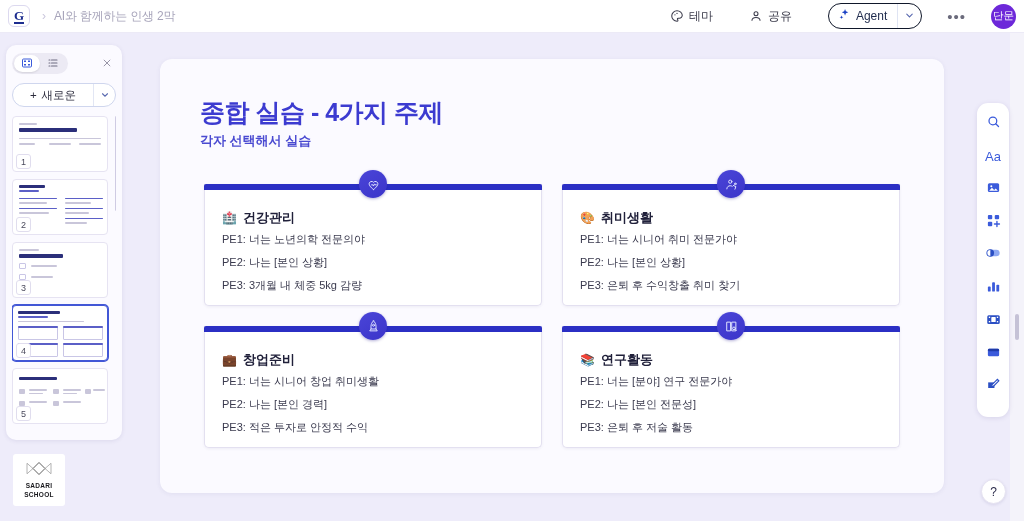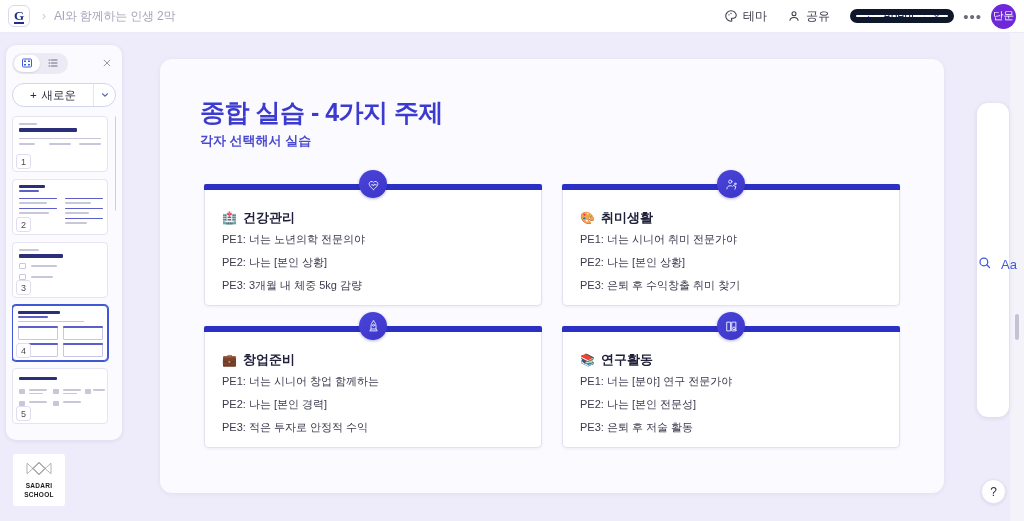--- a/index.html
+++ b/index.html
@@ -25,33 +25,33 @@
   }
   .logo-g {
     font-family: "Liberation Serif", serif;
     font-weight: bold; font-size: 13px; color: #1d2d8f;
     line-height: 1; border-bottom: 2px solid #1d2d8f; padding-bottom: 0px;
   }
   .bc-sep { color: #c9c6dc; font-size: 12px; margin: 0 8px 0 12px; }
   .bc-title { color: #a7a4ba; font-size: 12px; letter-spacing: -0.2px; }
 
   #topbar-right {
-    margin-left: auto; display: flex; align-items: center; gap: 0px;
+    margin-left: auto; display: flex; align-items: center; gap: 16px;
     padding-right: 8px;
   }
   .tb-item {
     display: flex; align-items: center; gap: 5px;
     font-size: 12px; color: #3a3a4a; padding: 5px 10px; border-radius: 14px;
     cursor: pointer;
   }
   .tb-item svg { display: block; }
 
   .agent-group {
     display: flex; 
-    border: 6px solid #0f172a; border-radius: 16px; height: 14px;
+    border: 1px solid #0f172a; border-radius: 16px; height: 26px;
     margin-left: 10px; overflow: hidden; background: #fff;
   }
   .agent-main {
     display: flex; align-items: center; gap: 5px;
     padding: 0 10px 0 9px; height: 100%;
     font-size: 12px; color: #1f2b4d; cursor: pointer;
   }
   .agent-caret {
     width: 24px; height: 100%; display: flex; align-items: center; justify-content: center;
     border-left: 1px solid #dfe4f3; cursor: pointer;
@@ -199,21 +199,21 @@
   .card-line {
     font-size: 11px; color: #3a3a4e; line-height: 1; margin-bottom: 12px;
   }
 
   
   #righttool {
     position: absolute; left: 977px; top: 103px;
     width: 32px; height: 314px;
     background: #ffffff; border-radius: 11px;
     box-shadow: 0 1px 5px rgba(60,50,120,.13);
-    display: flex; flex-direction: row; align-items: center;
+    display: flex; flex-direction: column; align-items: center;
     padding-top: 8px; gap: 9px;
   }
   .tool {
     width: 24px; height: 24px; border-radius: 6px;
     display: flex; align-items: center; justify-content: center; cursor: pointer;
   }
   .tool-aa {
     font-size: 13px; color: #3b5bdb; font-weight: normal;
     font-family: "Liberation Sans", sans-serif;
   }
@@ -477,21 +477,21 @@
           <path d="M12 3c2.6 2.2 4 5.4 4 8.6V16H8v-4.4C8 8.4 9.4 5.2 12 3z"></path>
           <circle cx="12" cy="10" r="1.6"></circle>
           <path d="M8 16l-2 3h12l-2-3"></path>
         </svg>
       </div>
       <div class="card-head">
         <span class="card-emoji">💼</span>
         <span>창업준비</span>
       </div>
       <div class="card-lines">
-        <div class="card-line">PE1: 너는 시니어 창업 함께하는</div>
+        <div class="card-line">PE1: 너는 시니어 창업 취미생활</div>
         <div class="card-line">PE2: 나는 [본인 경력]</div>
         <div class="card-line">PE3: 적은 투자로 안정적 수익</div>
       </div>
     </div>
 
     <div class="card">
       <div class="card-bar"></div>
       <div class="card-badge">
         <svg width="15" height="15" viewBox="0 0 24 24" fill="none" stroke="#dfe3ff" stroke-width="1.6" stroke-linecap="round">
           <path d="M5 5h5.5v14H5z"></path>

